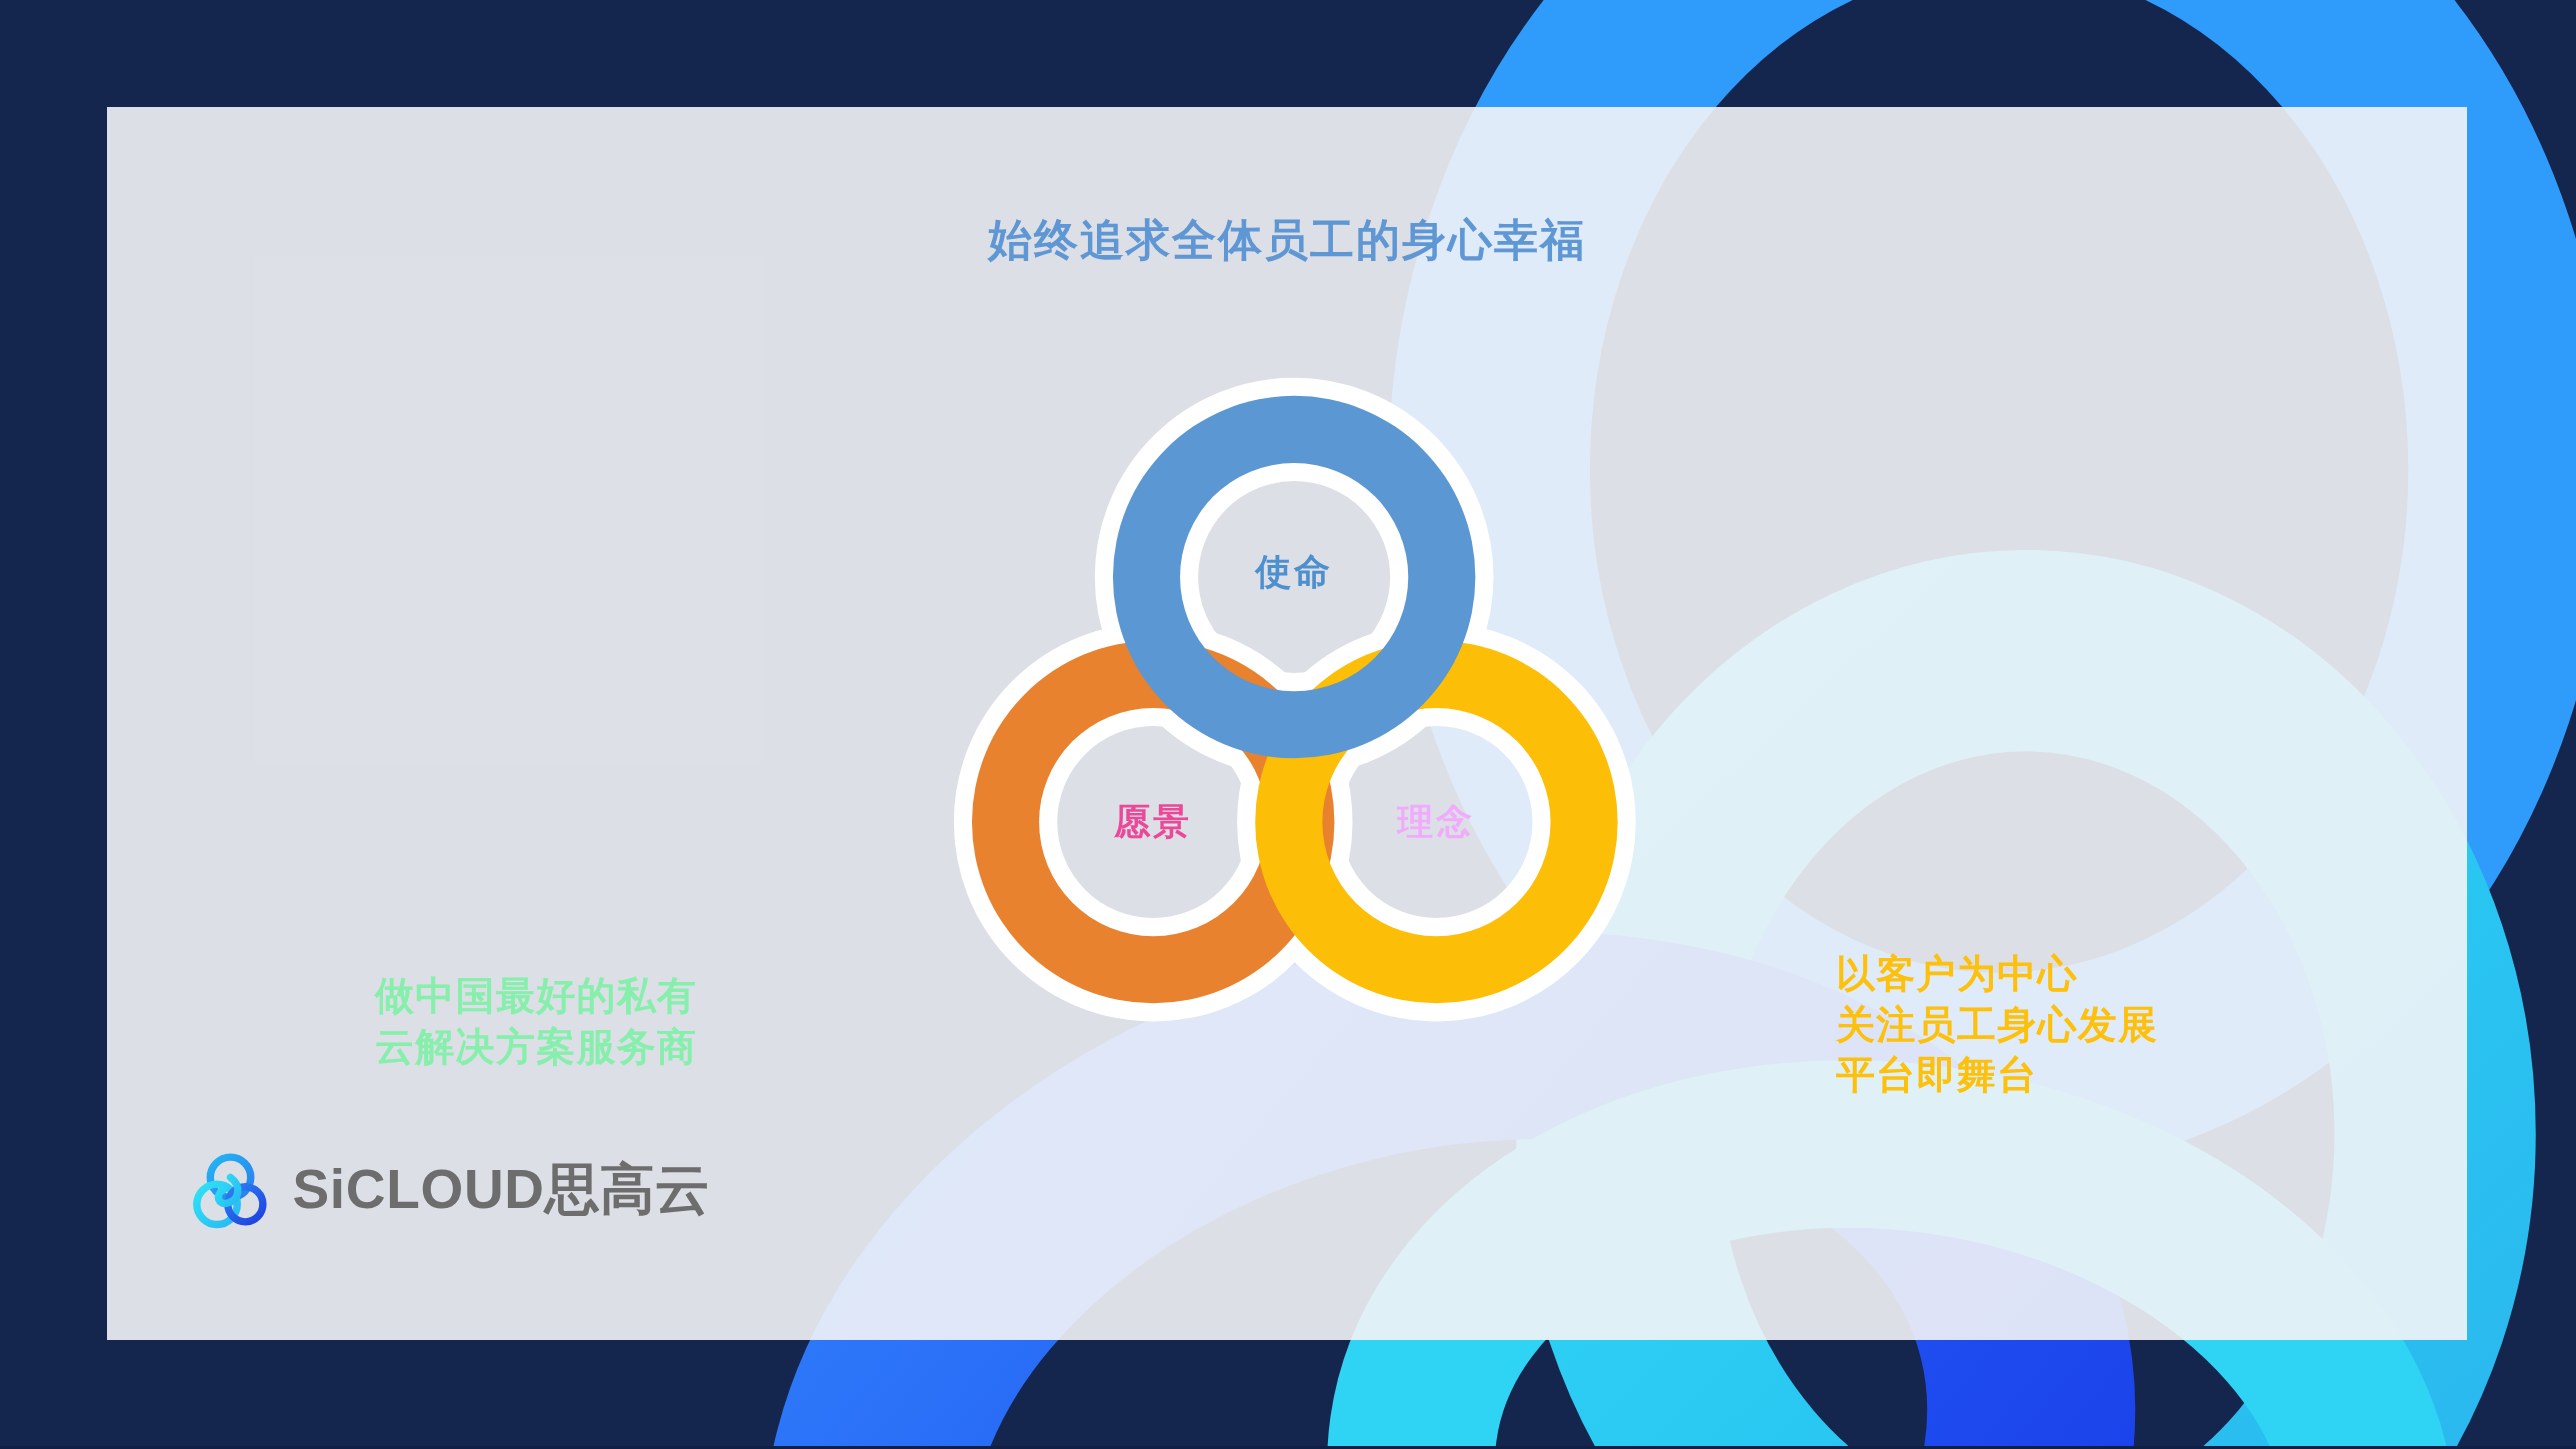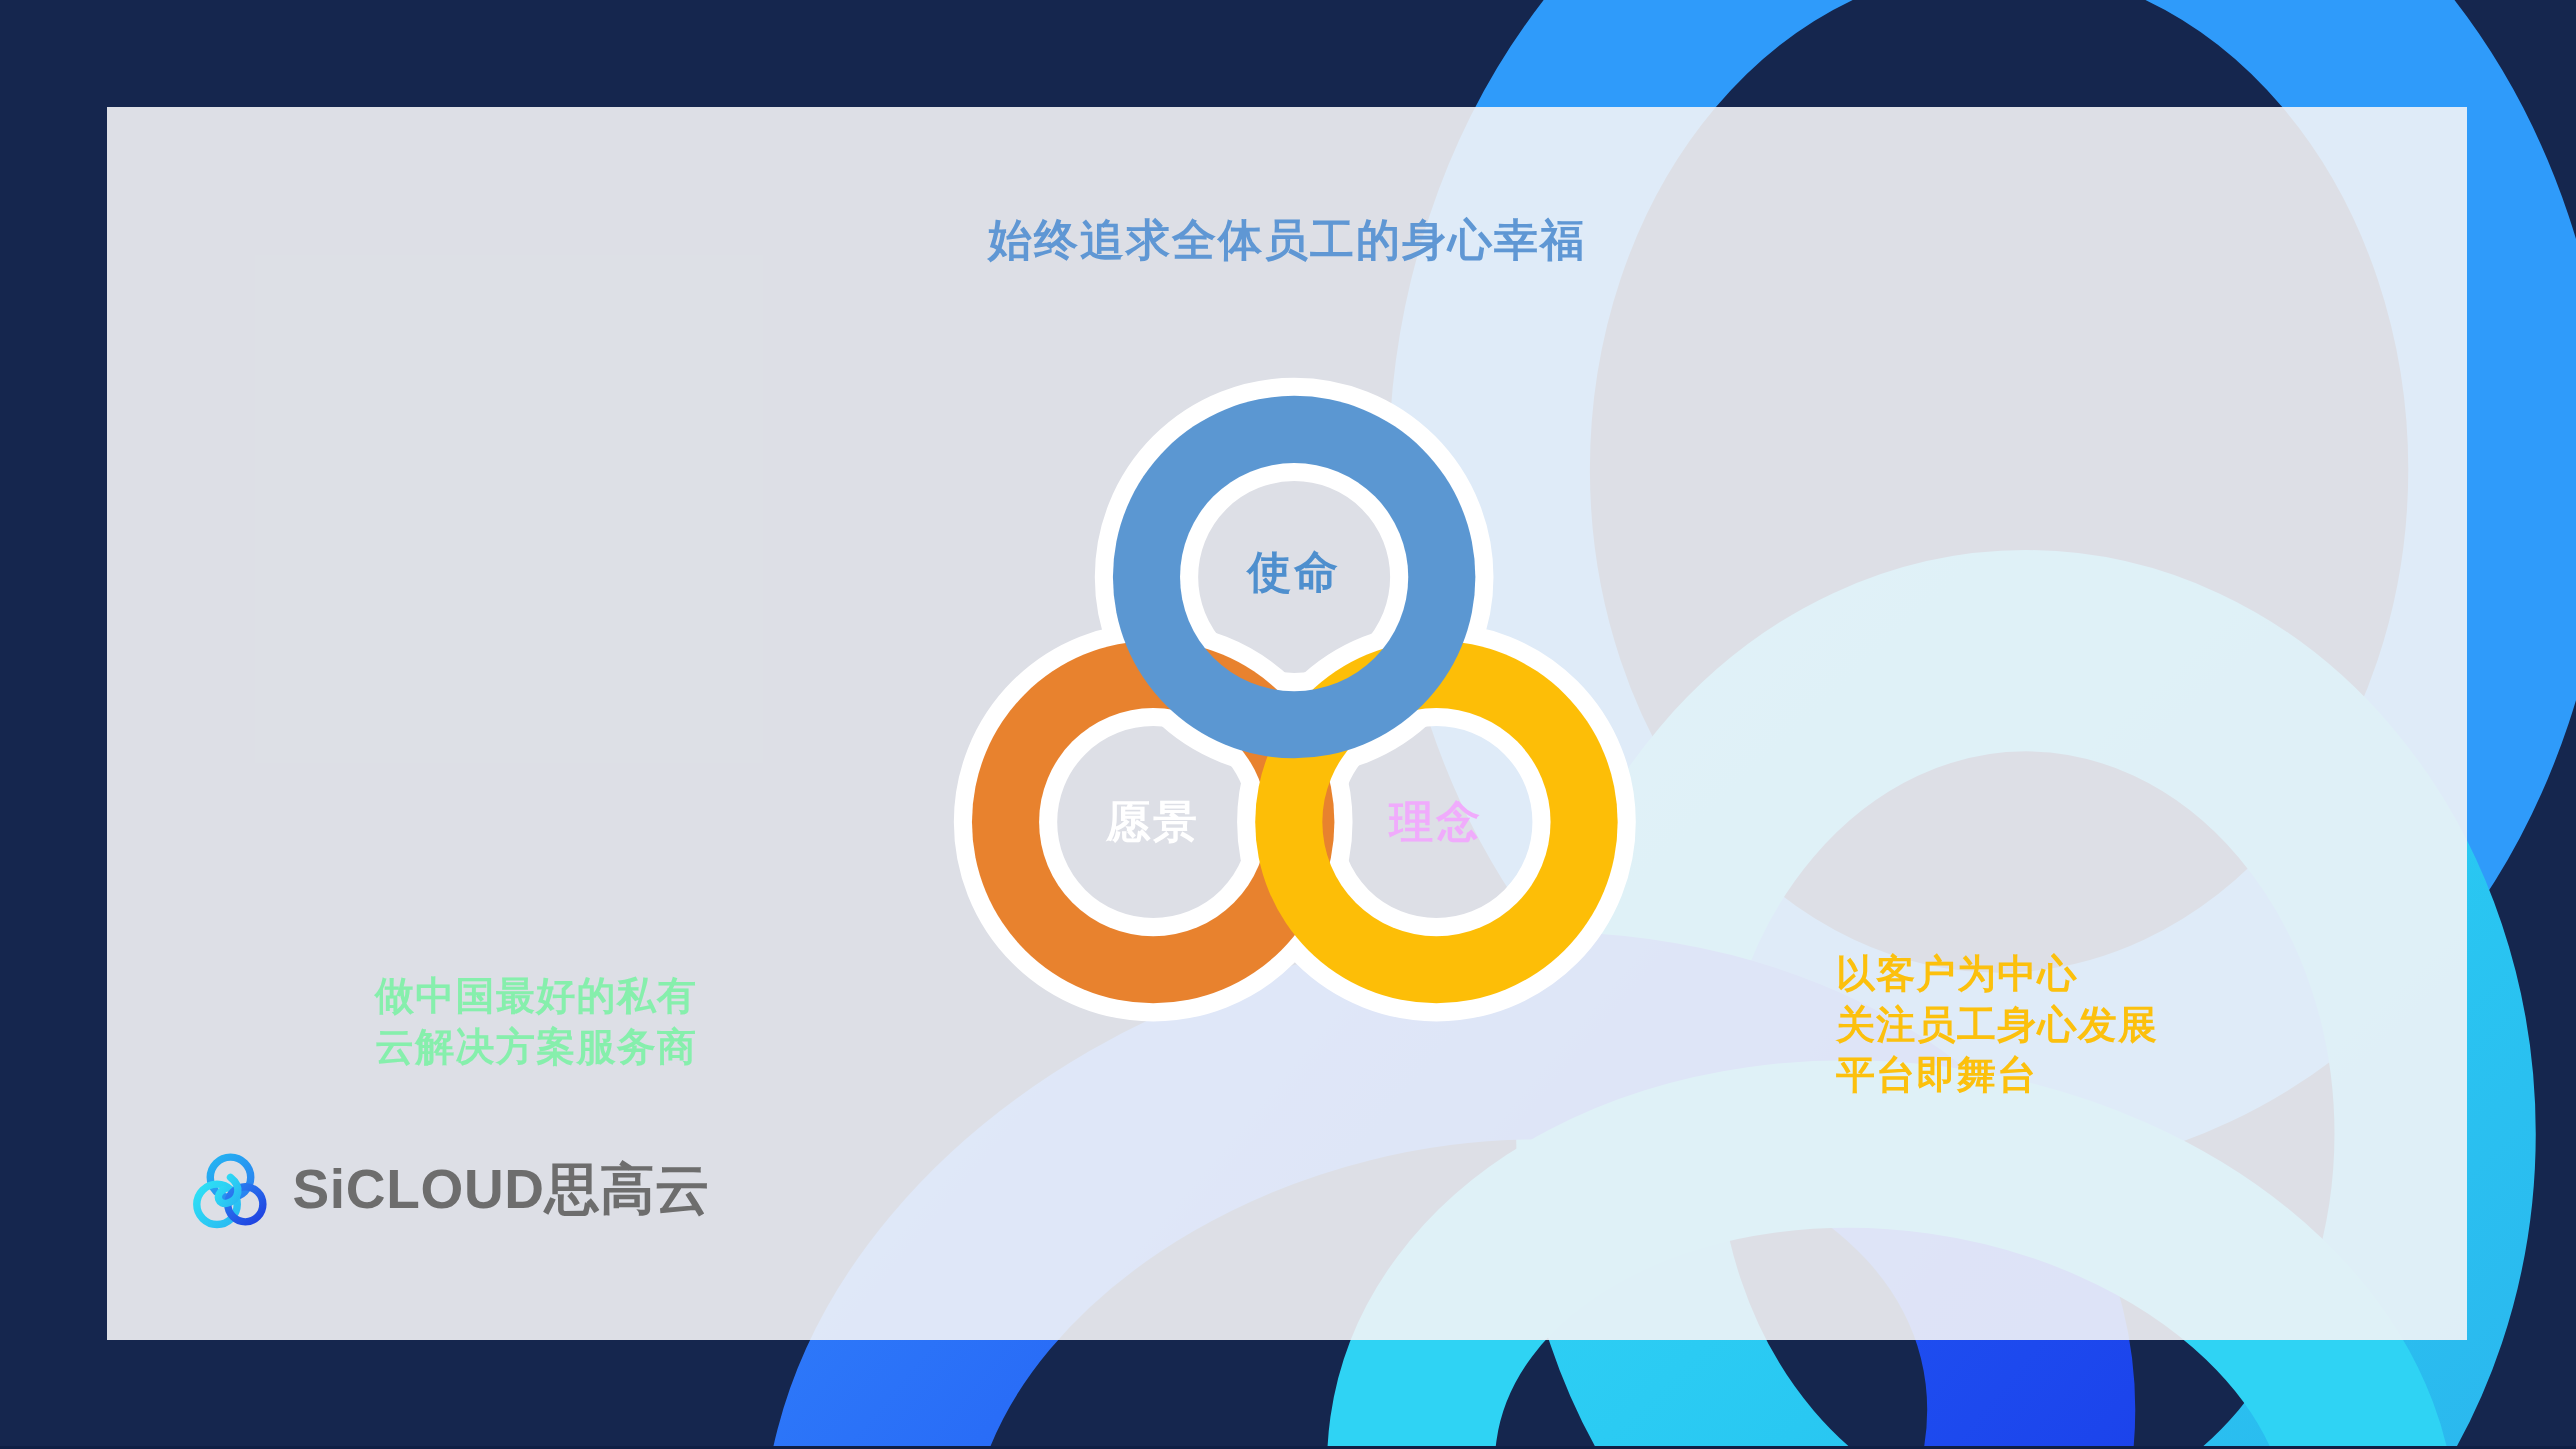--- a/index.html
+++ b/index.html
@@ -77,28 +77,28 @@
   
   #rings {
     position: absolute;
     left: 771px;
     top: 215px;
     width: 839px;
     height: 839px;
   }
   .ring-label {
     position: absolute;
-    font-size: 44px;
+    font-size: 36px;
     font-weight: 700;
     letter-spacing: 2.7px;
     white-space: nowrap;
     transform: translate(-50%, -50%);
   }
   #label-mission  { left: 416px; top: 250px; color: #4e8fce; }
-  #label-vision   { left: 275px; top: 500px; color: #ffffff; }
+  #label-vision   { left: 275px; top: 500px; color: #ec4899; }
   #label-concept  { left: 558px; top: 500px; color: #f0abfc; }
 
   
   #logo {
     position: absolute;
     left: 79px;
     top: 1038px;
     display: flex;
     align-items: center;
     gap: 17.4px;

